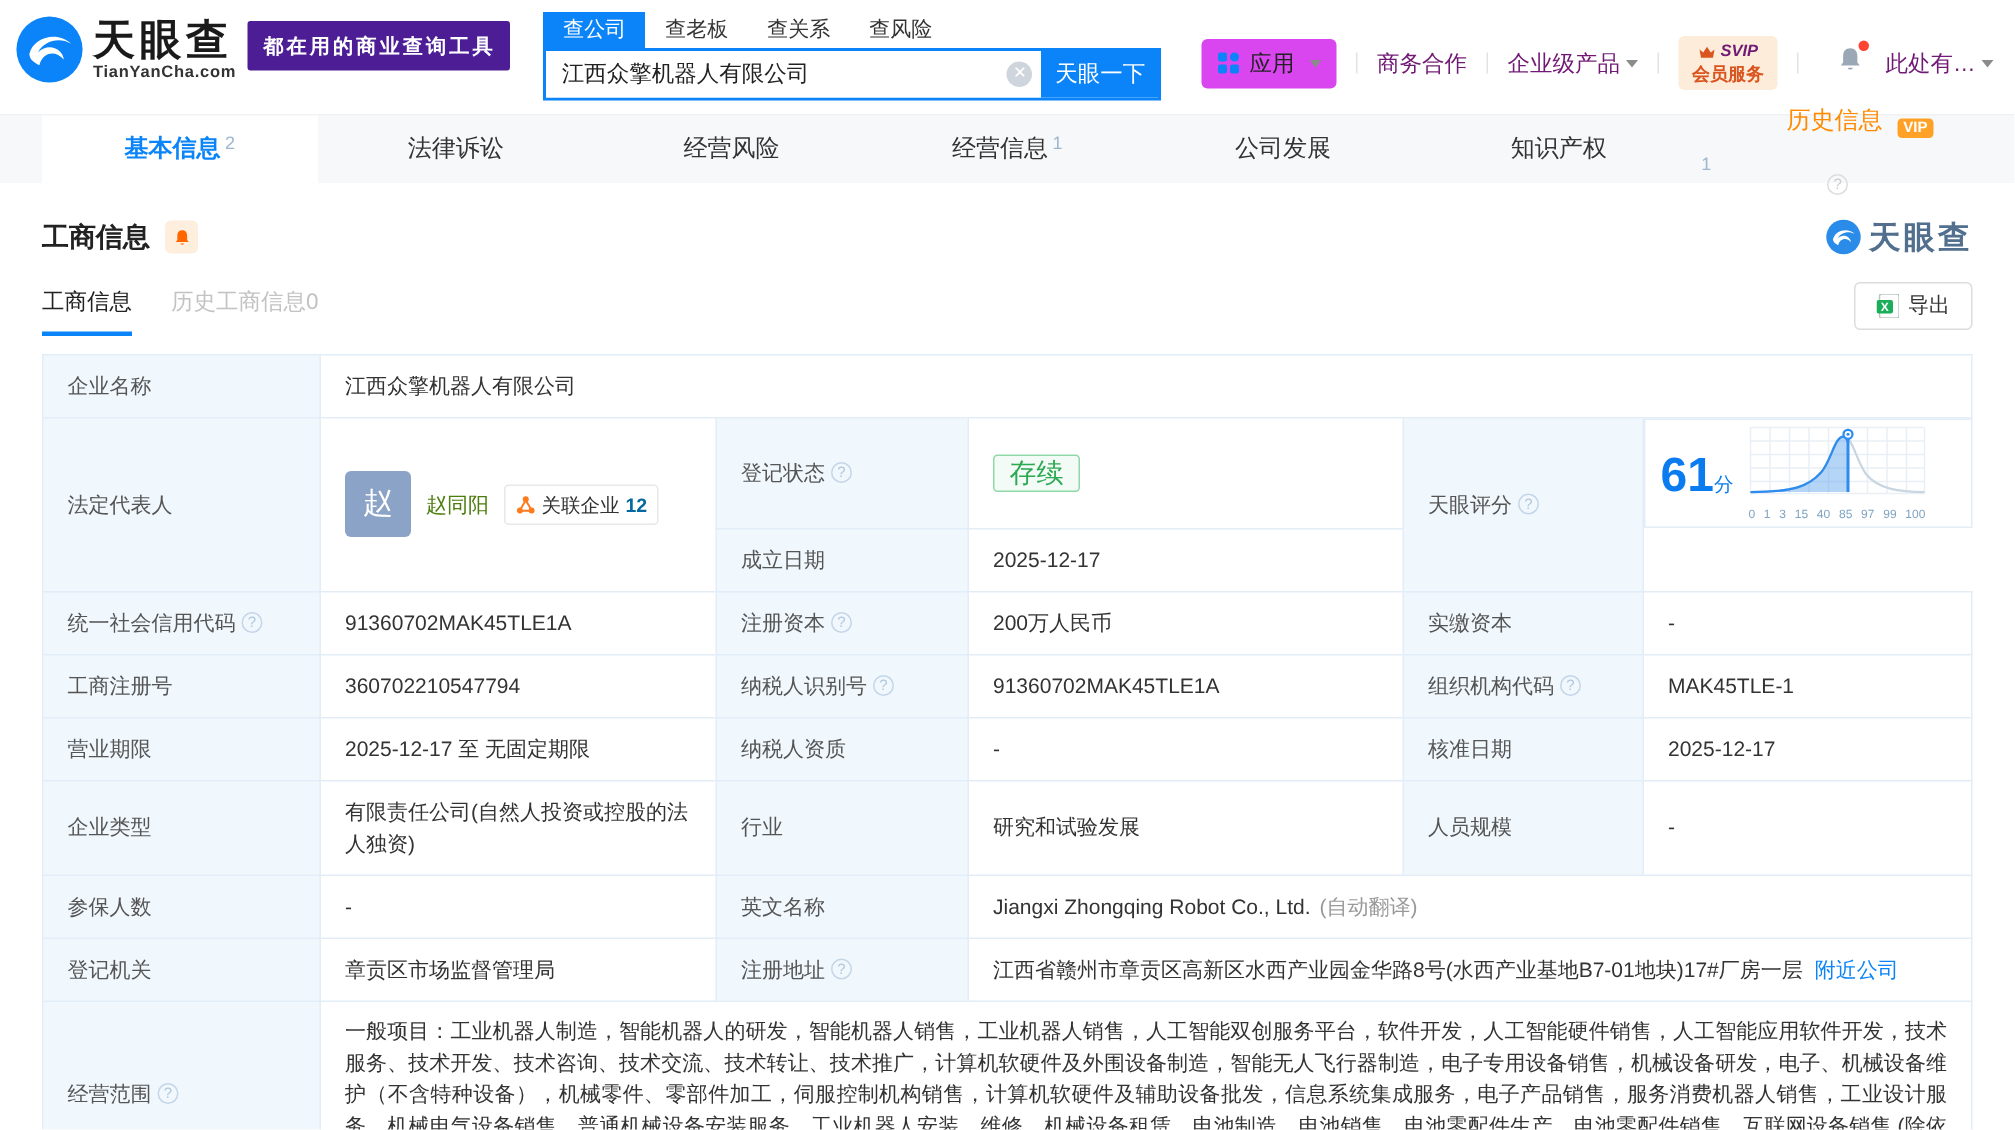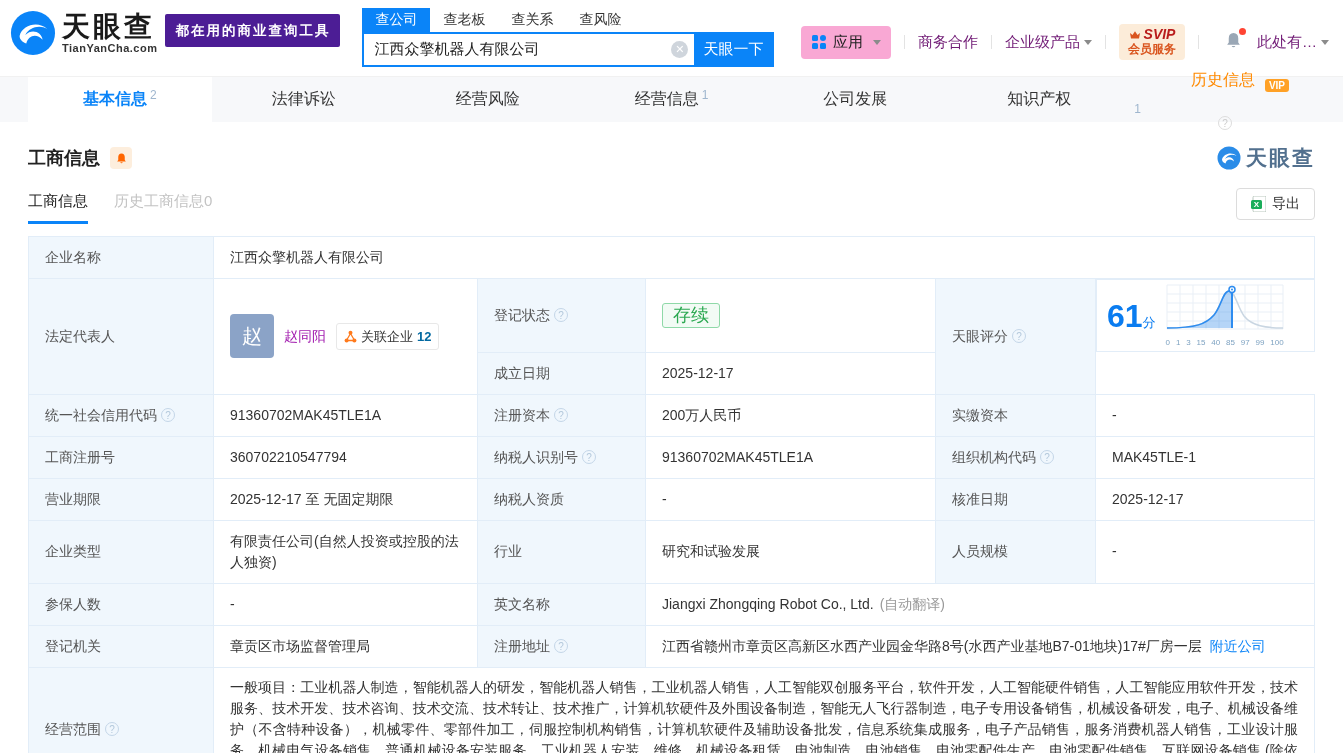--- a/index.html
+++ b/index.html
@@ -19,28 +19,28 @@
   .search-tab { padding:3px 13px; cursor:pointer; color:#333; }
   .search-tab.active { background:#0a84f8; color:#fff; }
   .search-box { display:flex; border:2px solid #0a84f8; height:35px; position:relative; }
   .search-box input { flex:1; border:none; outline:none; padding:0 34px 0 10px; font-size:15px; color:#222;
     font-family:"Liberation Sans","DejaVu Sans",sans-serif; }
   .clear-icon { position:absolute; right:84px; top:7px; width:17px; height:17px; border-radius:50%;
     background:#cfd5dc; color:#fff; font-size:11px; line-height:17px; text-align:center; cursor:pointer; }
   .search-btn { width:78px; background:#0a84f8; color:#fff; border:none; font-size:15px; cursor:pointer;
     font-family:"Liberation Sans","DejaVu Sans",sans-serif; }
   .hd-right { margin-left:auto; display:flex; align-items:center; margin-top:16px; white-space:nowrap; }
-  .apps-btn { display:flex; align-items:center; gap:6px; background:#f9a8d4; border-radius:4px;
+  .apps-btn { display:flex; align-items:center; gap:6px; background:#d946ef; border-radius:4px;
     padding:7px 10px; font-size:15px; color:#222; cursor:pointer;margin-left:13px; }
   .caret { display:inline-block; width:0; height:0; border-left:4px solid transparent;
     border-right:4px solid transparent; border-top:5px solid #8b8b8b; margin-left:4px; }
   .hd-sep { width:1px; height:14px; background:#e3e3e3; margin:0 13px; }
   .hd-link { font-size:15px; color:#701a75; cursor:pointer; display:flex; align-items:center; }
   .svip { background:#fcecd9; border-radius:4px; padding:3px 9px; text-align:center; line-height:15px; cursor:pointer; }
-  .svip .l1 { color:#b91c1c; font-weight:bold; font-style:italic; font-size:14px; display:flex; align-items:center; gap:3px; justify-content:center; }
+  .svip .l1 { color:#701a75; font-weight:bold; font-style:italic; font-size:11px; display:flex; align-items:center; gap:3px; justify-content:center; }
   .svip .l2 { color:#d9541e; font-weight:bold; font-size:12px; }
   .bell-wrap { position:relative; margin:0 14px 0 12px; cursor:pointer; }
   .red-dot { position:absolute; top:-3px; right:-3px; width:7px; height:7px; border-radius:50%; background:#f43; }
 
   
   .nav-bar { background:#f7f8fa; border-top:1px solid #f1f1f1; }
   .nav-inner { margin:0 28px; display:flex; height:45px; }
   .tab { flex:1; display:flex; align-items:center; justify-content:center; font-size:16px; color:#333; cursor:pointer; position:relative; }
   .tab.active { background:#fff; color:#0a84f8; font-weight:bold; }
   .tab-badge { font-size:12px; color:#9fb6ce; margin-left:3px; align-self:flex-start; margin-top:11px; font-weight:normal; }
@@ -69,21 +69,21 @@
     font-family:"Liberation Sans","DejaVu Sans",sans-serif; }
 
   
   table.info { width:100%; border-collapse:collapse; font-size:14px; color:#333; margin-top:12px; table-layout:fixed; }
   table.info td { border:1px solid #e2edf8; padding:10px 16px; line-height:21px; vertical-align:middle; word-break:break-all; }
   td.lbl { background:#f0f7fd; color:#555; }
   td.lbl .lblrow { display:flex; align-items:center; }
   .rep-cell { display:flex; align-items:center; gap:10px; }
   .avatar { width:44px; height:44px; background:#8ba3c7; border-radius:4px; color:#fff; font-size:20px;
     display:flex; align-items:center; justify-content:center; flex:none; cursor:pointer; }
-  .rep-name { color:#a21caf; cursor:pointer; }
+  .rep-name { color:#4d7c0f; cursor:pointer; }
   .rel-badge { display:flex; align-items:center; gap:4px; border:1px solid #e8e8e8; border-radius:3px;
     padding:2px 7px; font-size:13px; cursor:pointer; background:#fff; white-space:nowrap; }
   .rel-count { color:#0369a1;font-weight:bold; }
   .status-badge { display:inline-block; padding:1px 10px; border:1px solid #8fd9a8; background:#f2fbf5;
     color:#2ca952; border-radius:3px; font-size:18px; }
   .score-cell { display:flex; align-items:center; gap:10px; padding:4px 10px !important; }
   .score-num { font-size:32px; font-weight:bold; color:#0a7cf0; line-height:34px; }
   .score-unit { font-size:13px; color:#0a7cf0; }
   .curve-box { width:118px; }
   .axis { display:flex; justify-content:space-between; font-size:8px; color:#7fa3c2; line-height:9px; }

